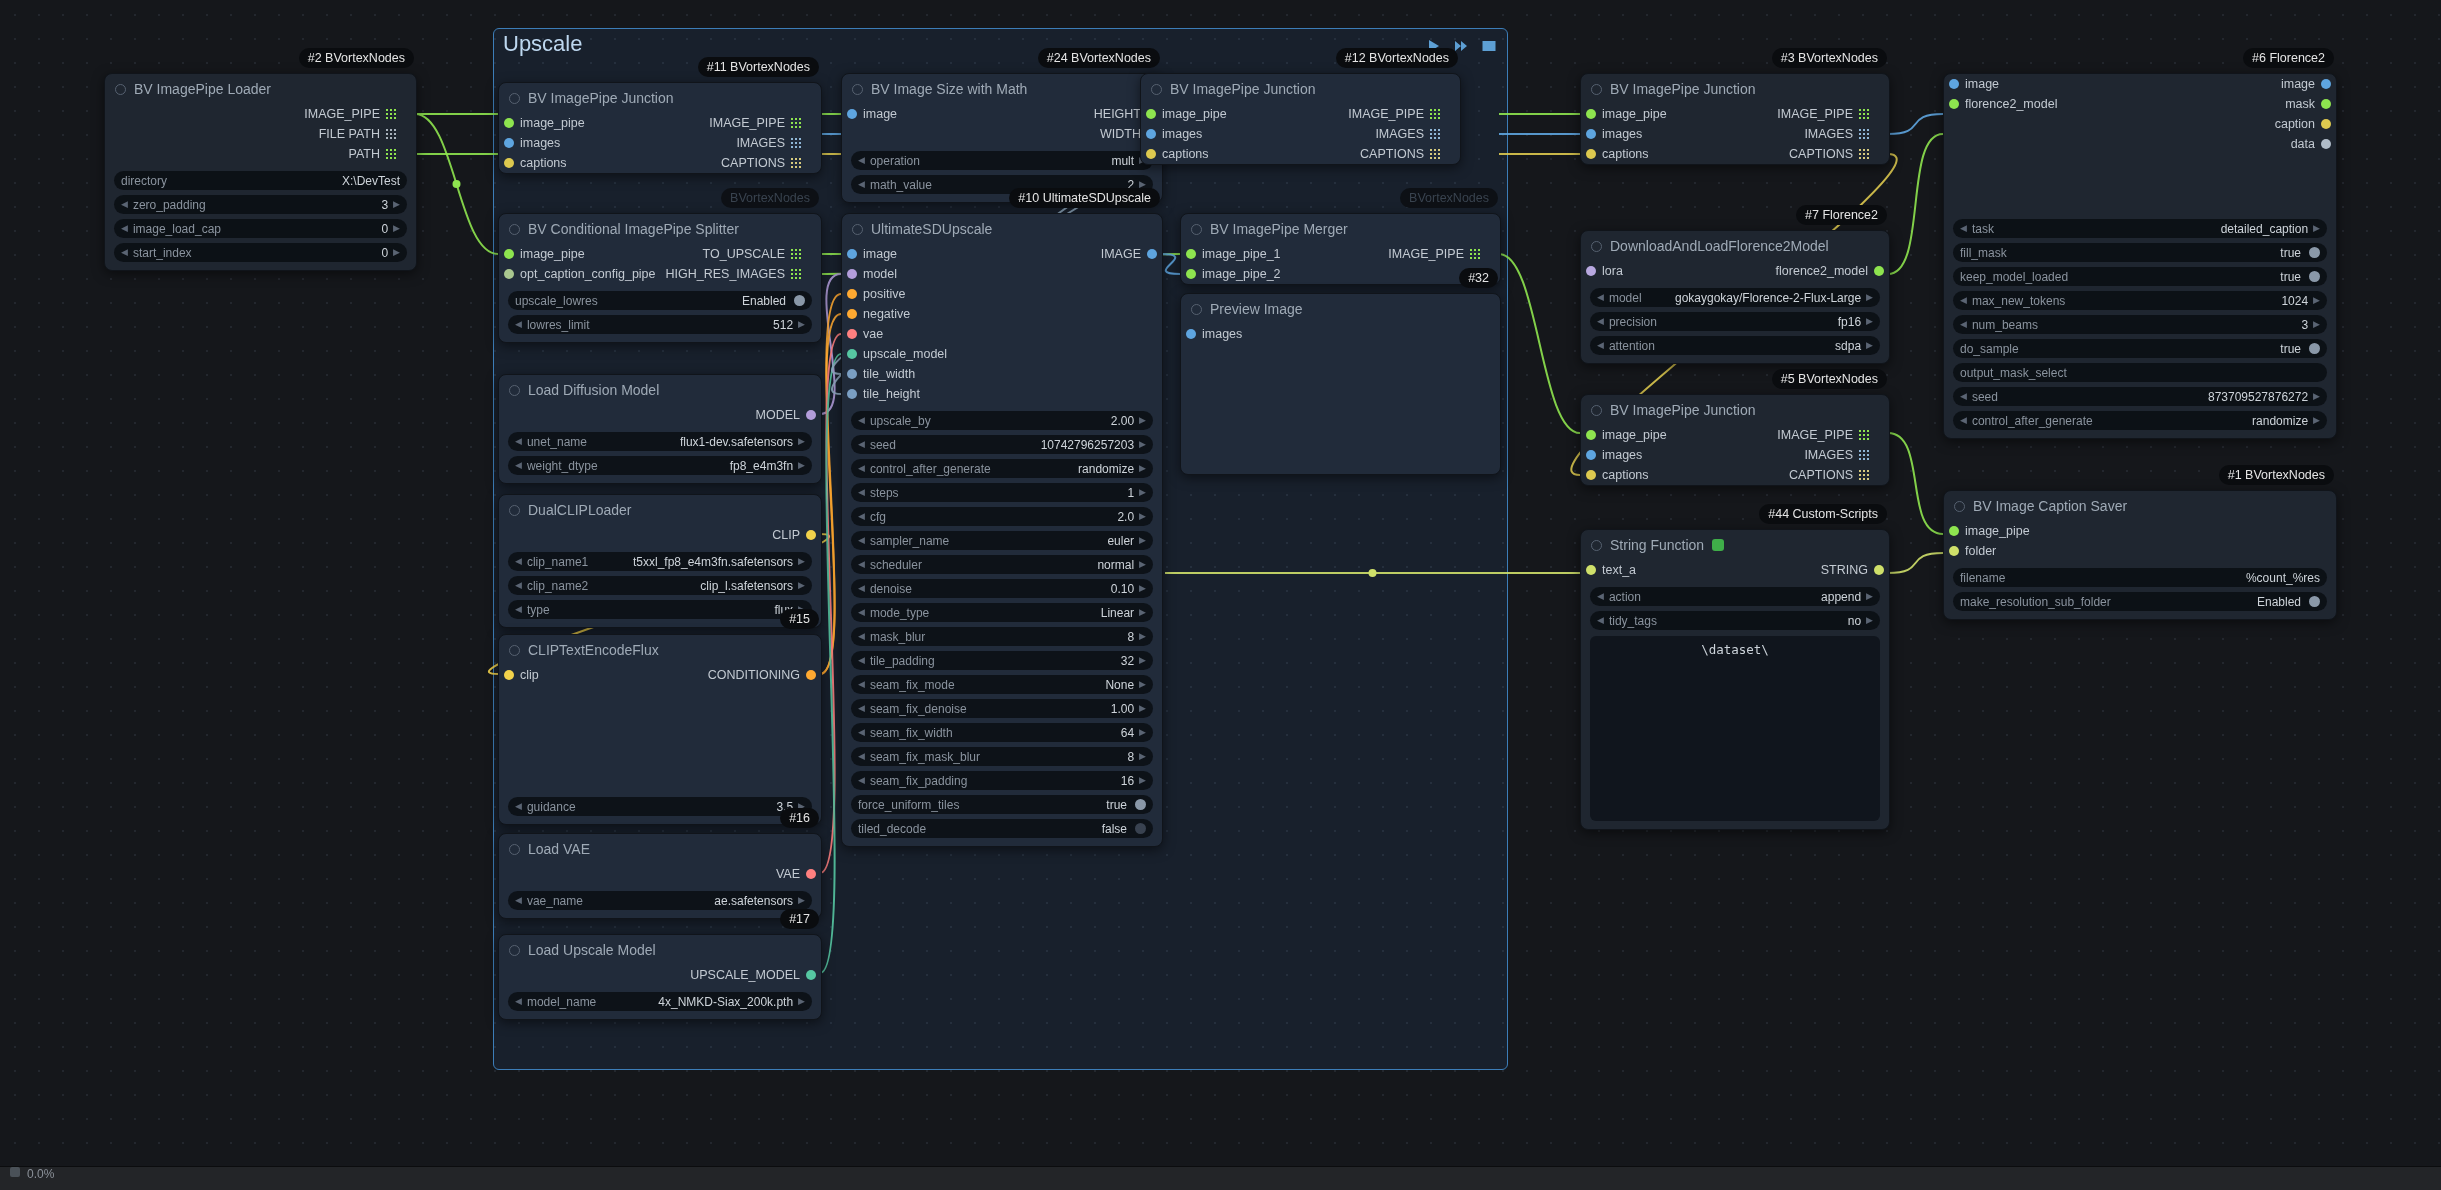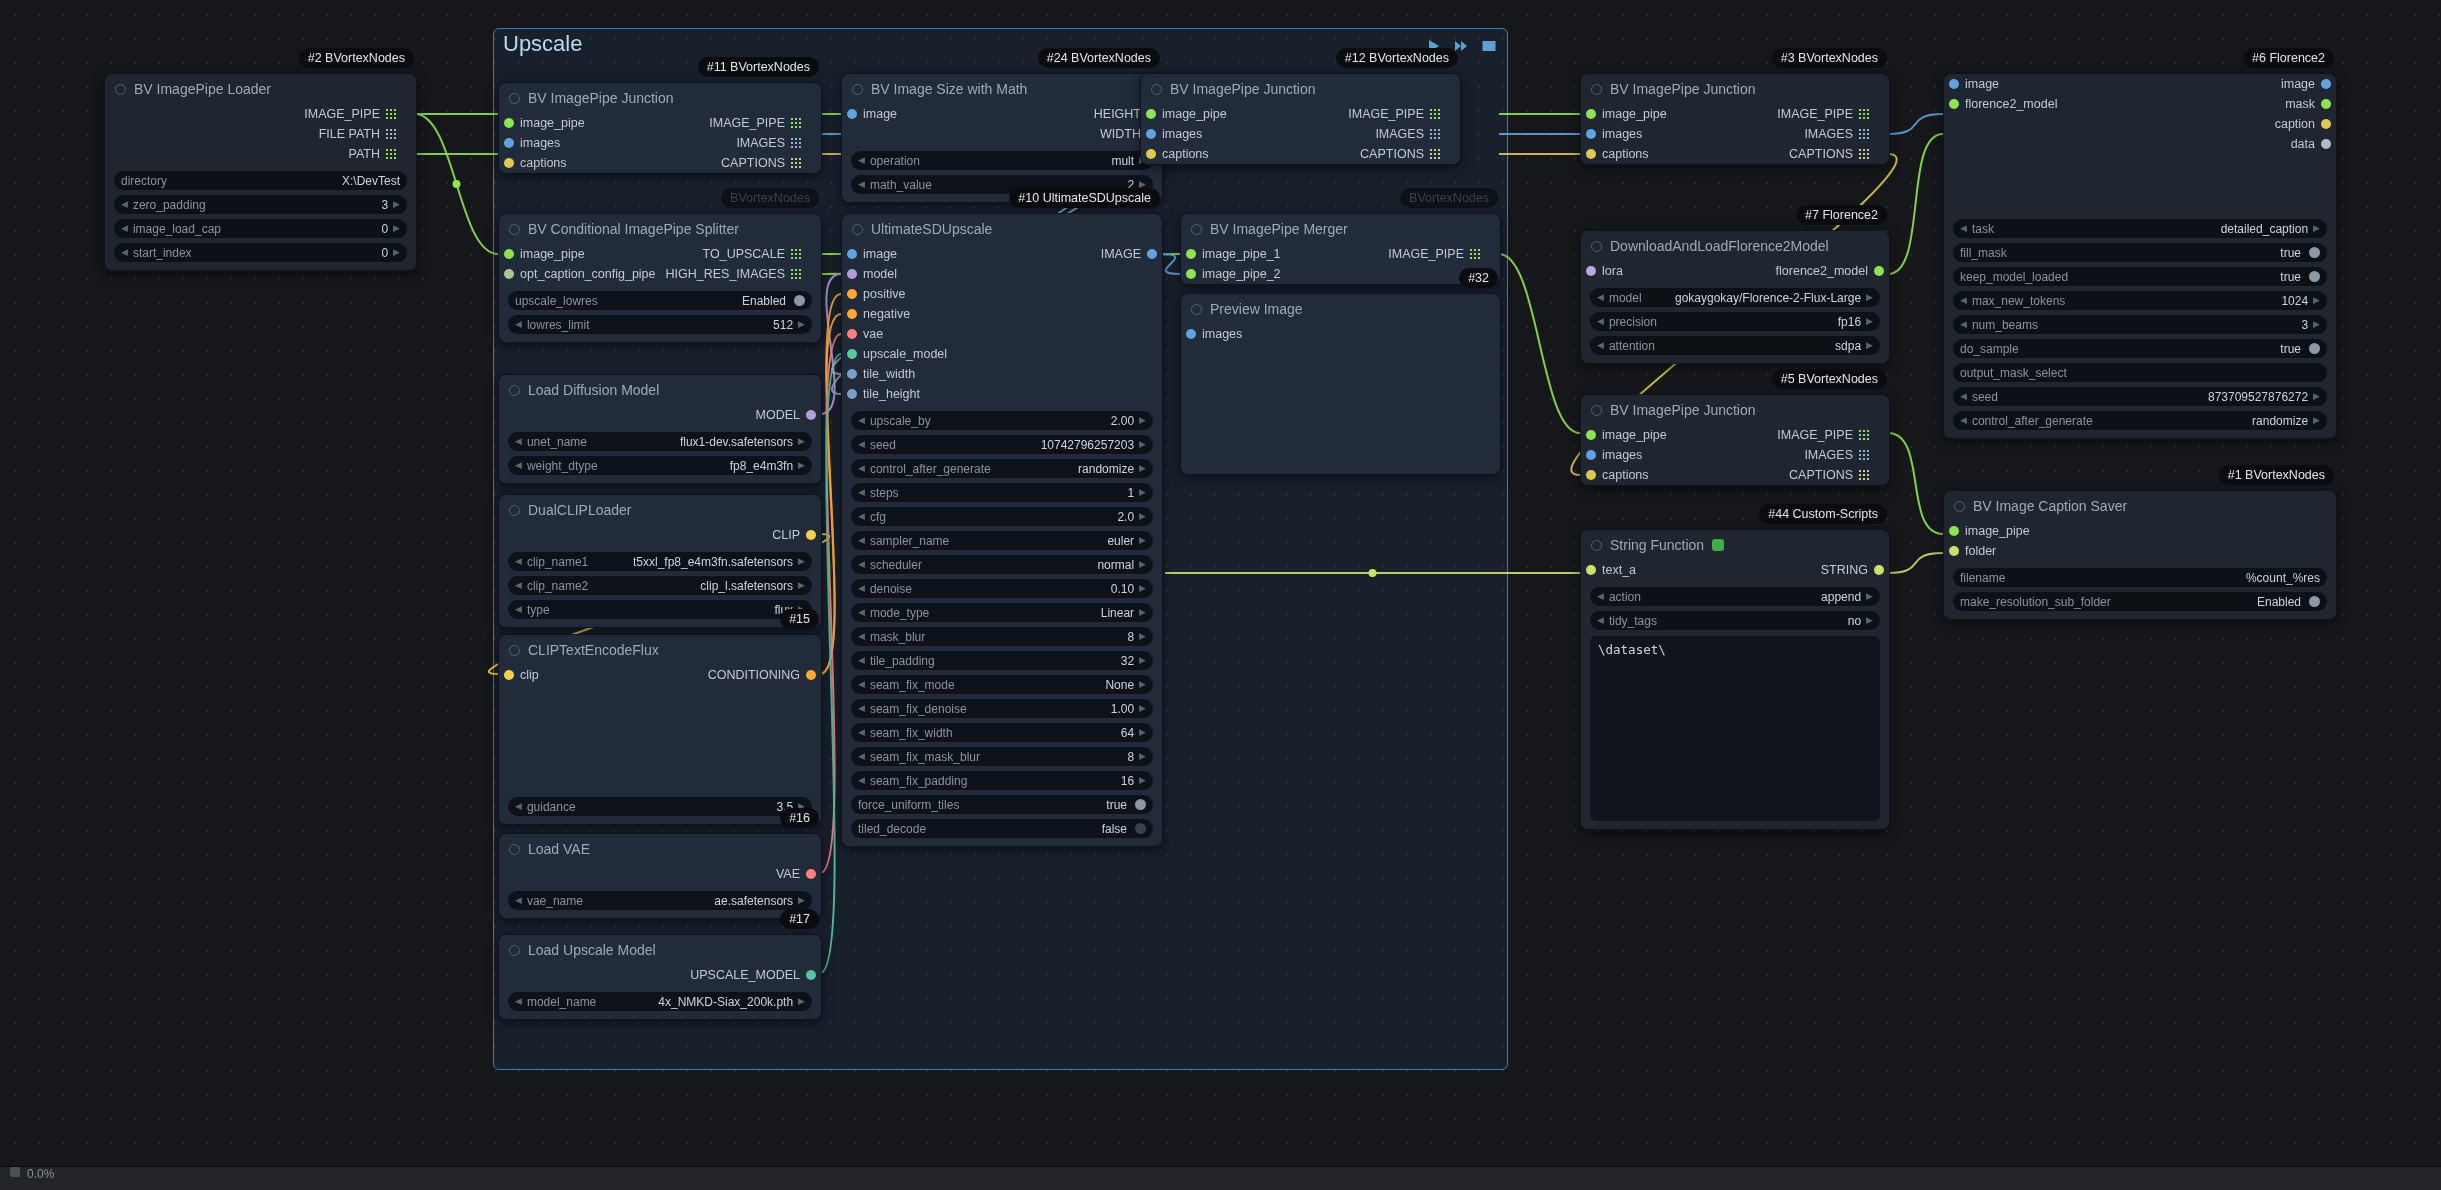--- a/index.html
+++ b/index.html
@@ -806,21 +806,21 @@
           <span class="wlabel">action</span>
           <span class="wvalue">append</span>
           <span class="warr">▶</span>
         </div>
         <div class="widget">
           <span class="warr">◀</span>
           <span class="wlabel">tidy_tags</span>
           <span class="wvalue">no</span>
           <span class="warr">▶</span>
         </div>
-        <div class="wtext" style="height: 173px;">\dataset\</div>
+        <div class="wtext" style="height: 173px; text-align: center;">\dataset\</div>
       </div>
   </div>
 
   <div class="node" style="left:1943px;top:73px;width:392px">
     <div class="badge">#6 Florence2</div>
     <div class="ports">
         <div class="pcol">
           <div class="prow">
             <span class="pdot id" style="background: rgb(94, 165, 224);"></span>
             <span class="plabel">image</span>

